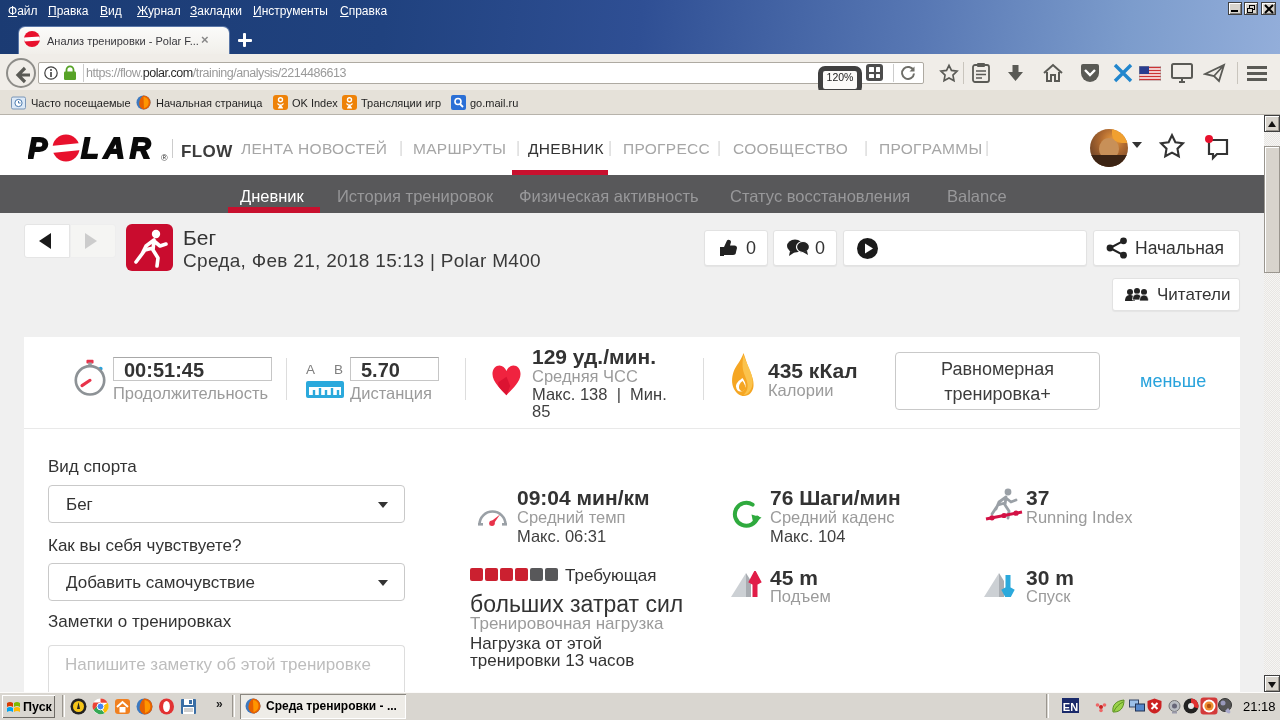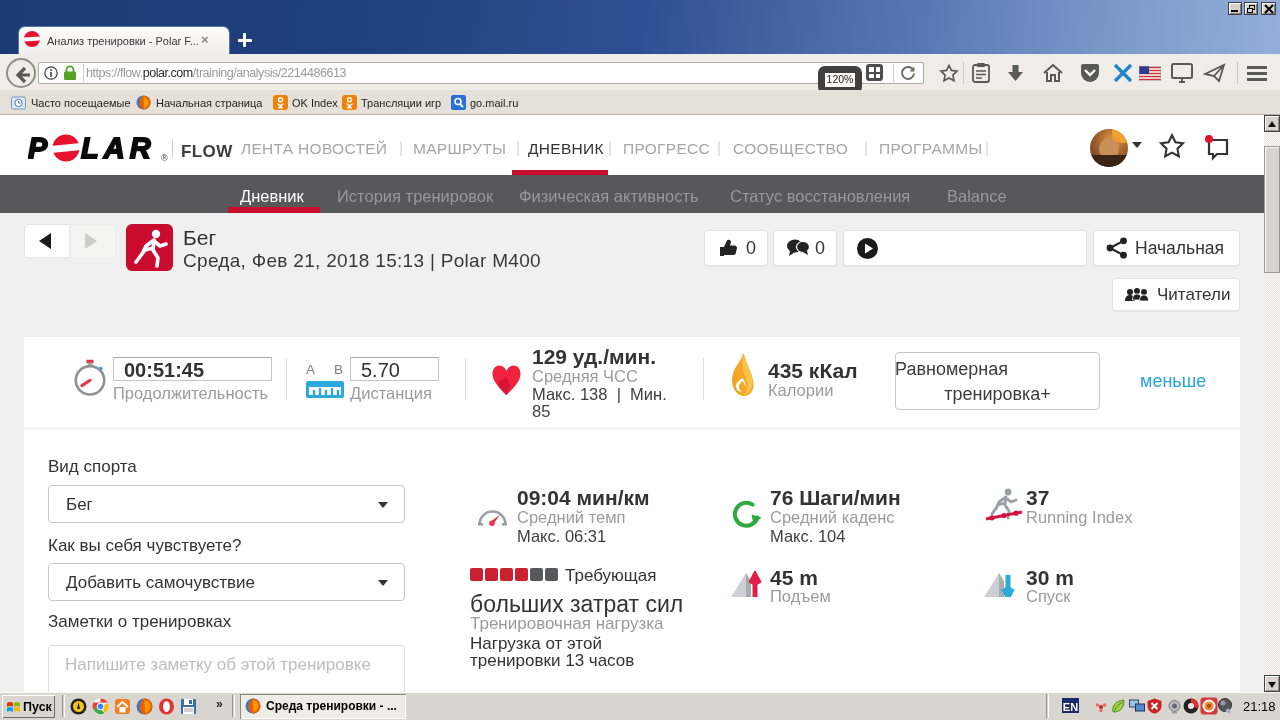--- a/index.html
+++ b/index.html
@@ -24,21 +24,21 @@
 #newtab { left:237px; top:33px; width:15px; height:14px; }
 #newtab:before { content:""; position:absolute; left:6px; top:0; width:3px; height:14px; background:#fff; border-radius:1px;}
 #newtab:after { content:""; position:absolute; left:0.5px; top:5.5px; width:14px; height:3px; background:#fff; border-radius:1px;}
 
 #navbar { left:0; top:54px; width:1280px; height:36px; background:#f0ede8; }
 #backbtn { left:6px; top:58px; width:30px; height:30px; border-radius:50%; border:2px solid #8e8d89; background:#f0ede8; }
 #backbtn svg { position:absolute; left:4px; top:4px; }
 #urlfield { left:38px; top:62px; width:886px; height:22px; background:#fff; border:1px solid #aeaaa2; border-radius:2px; }
 #urltext { left:86px; top:66px; font-size:12.5px; letter-spacing:-0.45px; color:#9a9a9a; }
 #urltext b { color:#2c2c2c; font-weight:normal; }
-#zoompill { left:818px; top:66px; width:44px; height:28px; border:7px solid #404040; border-radius:7px; background:#fbfaf8;
+#zoompill { left:818px; top:66px; width:44px; height:28px; border:5px solid #404040; border-radius:7px; background:#fbfaf8;
   font-size:10.5px; color:#222; text-align:center; line-height:13px;}
 #reader { left:866px; top:64px; width:17px; height:17px; background:#4d4d4d; border-radius:3px; }
 .rsq { position:absolute; width:4.5px; height:4.5px; background:#fff; border-radius:0.5px;}
 #urlsep { left:893px; top:64px; width:1px; height:18px; background:#ccc; }
 
 #bmbar { left:0; top:90px; width:1280px; height:25px; background:#e5e1d9; border-bottom:1px solid #b7b3ab; }
 .bmtext { position:absolute; top:97px; font-size:11px; color:#1f1f1f; }
 
 
 #pageheader { left:0; top:115px; width:1264px; height:60px; background:#fff; }
@@ -73,20 +73,29 @@
   box-shadow:inset 1px 1px 0 #fff, inset -1px -1px 0 #6e6b66; font-size:12.5px; font-weight:bold; }
 #taskbtn { left:240px; top:694px; width:166px; height:25px; background:#eeece7;
   box-shadow:inset 1px 1px 0 #8a8780, inset -1px -1px 0 #fff; font-size:12px; font-weight:bold; }
 .tsep { position:absolute; top:695px; width:3px; height:22px; border-left:1px solid #9a968f; border-right:1px solid #fff; }
 </style>
 </head>
 <body>
 <div id="stage">
 
   <div class="abs" id="titlebar"></div>
+  <div class="abs" id="menubar">
+      <span style="left:8px"><u>Ф</u>айл</span>
+      <span style="left:48px"><u>П</u>равка</span>
+      <span style="left:100px"><u>В</u>ид</span>
+      <span style="left:137px"><u>Ж</u>урнал</span>
+      <span style="left:190px"><u>З</u>акладки</span>
+      <span style="left:253px"><u>И</u>нструменты</span>
+      <span style="left:340px"><u>С</u>правка</span>
+    </div>
   <div class="abs winbtn" style="left:1228px;top:2px;width:14px;height:13px">
       <span style="position:absolute;left:2px;bottom:2px;width:7px;height:2.5px;background:#000"></span>
     </div>
   <div class="abs winbtn" style="left:1244px;top:2px;width:14px;height:13px">
       <span style="position:absolute;left:4px;top:2px;width:6px;height:5px;border:1.5px solid #000"></span>
       <span style="position:absolute;left:2px;top:4.5px;width:6px;height:5px;border:1.5px solid #000;background:#d8d4cd"></span>
     </div>
   <div class="abs winbtn" style="left:1261px;top:2px;width:15px;height:13px">
       <svg style="position:absolute;left:2px;top:1px" width="10" height="10" viewBox="0 0 10 10">
         <path d="M1 1 L9 9 M9 1 L1 9" stroke="#000" stroke-width="2"></path>
@@ -314,42 +323,42 @@
   <div class="abs glabel" style="left:113px;top:384px">Продолжительность</div>
   <div class="vsep" style="left:286px;top:358px;height:42px"></div>
   <div class="abs" style="left:306px;top:362px;font-size:13.5px;color:#808080">A</div>
   <div class="abs" style="left:334px;top:362px;font-size:13.5px;color:#808080">B</div>
   <svg class="abs" style="left:306px;top:379px" width="38" height="21" viewBox="0 0 38 21">
       <rect x="0" y="2" width="38" height="17" rx="2" fill="#2ba9dc"></rect>
       <rect x="3" y="8" width="32" height="8" fill="#fff"></rect>
       <path d="M8 16 v-5 M14 16 v-7 M20 16 v-5 M26 16 v-7 M32 16 v-5" stroke="#2ba9dc" stroke-width="2.4" fill="none"></path>
     </svg>
   <div class="abs" style="left:350px;top:357px;width:89px;height:24px;background:#fff;border:1px solid #c6c6c6;border-top-color:#a8a8a8"></div>
-  <div class="abs" style="left:361px;top:359px;font-size:20px;font-weight:normal;color:#333">5.70</div>
+  <div class="abs" style="left:361px;top:359px;font-size:20px;font-weight:bold;color:#333">5.70</div>
   <div class="abs glabel" style="left:350px;top:384px">Дистанция</div>
   <div class="vsep" style="left:465px;top:358px;height:42px"></div>
   <svg class="abs" style="left:491px;top:364px" width="31" height="33" viewBox="0 0 42 36" preserveAspectRatio="none">
       <path d="M21 34 C14 28 2 20 2 11 C2 5 6.5 1.5 11.5 1.5 C15.5 1.5 19 4 21 7.5 C23 4 26.5 1.5 30.5 1.5 C35.5 1.5 40 5 40 11 C40 20 28 28 21 34Z" fill="#f0233f"></path>
       <path d="M10 20 L21 14 L26 24 L21 34 C17 31 13 27.5 10 24Z" fill="#d81130" opacity="0.85"></path>
     </svg>
   <div class="abs bigval" style="left:532px;top:345px">129 уд./мин.</div>
   <div class="abs glabel" style="left:532px;top:367px">Средняя ЧСС</div>
   <div class="abs dlabel" style="left:532px;top:385px">Макс. 138&nbsp;&nbsp;|&nbsp;&nbsp;Мин.</div>
   <div class="abs dlabel" style="left:532px;top:402px">85</div>
   <div class="vsep" style="left:703px;top:358px;height:42px"></div>
   <svg class="abs" style="left:731px;top:352px" width="23" height="45" viewBox="0 0 23 45">
     <path d="M12.5 1 C10 9 5 13 2.5 20 C0.5 26 0.5 32 3 37 C5.5 41.5 9 44 13 44 C18 44 22 40 22.5 34 C23 28 20.5 23 18.5 18 C16.5 13.5 15 8 12.5 1Z" fill="#f5a623"></path>
     <path d="M12.5 3 C14.5 9 17.5 14 19.5 19.5 C21.5 25 22.5 30 21 34.5 C19.5 39.5 16.5 42.5 12.5 43 C16 40 17 36 16.5 32 C16 27 13 23 12 18 C11.2 13 11.5 8 12.5 3Z" fill="#fbc34c"></path>
     <path d="M11.5 26 C13.5 29 15 31.5 14.5 34.5 C14 37.5 12 39.5 9.5 39.5 C7 39.5 5.2 37.5 5 34.5 C4.8 31 8 28.5 11.5 26Z" fill="#fff"></path>
     <path d="M11.5 29 C9 31 7.5 33 8 36 C8.5 38.5 10.5 39.5 12 39 C14 38.2 14.8 36 14 33.5 C13.4 31.8 12.5 30.3 11.5 29Z" fill="#f5a623"></path>
   </svg>
   <div class="abs bigval" style="left:768px;top:359px">435 кКал</div>
   <div class="abs glabel" style="left:768px;top:381px">Калории</div>
   <div class="abs" style="left:895px;top:352px;width:205px;height:58px;border:1px solid #c9c9c9;border-radius:4px"></div>
-  <div class="abs" style="left:895px;top:359px;width:205px;font-size:18px;color:#3c3c3c">Равномерная</div>
+  <div class="abs" style="left:895px;top:359px;width:205px;text-align:center;font-size:18px;color:#3c3c3c">Равномерная</div>
   <div class="abs" style="left:895px;top:384px;width:205px;text-align:center;font-size:18px;color:#3c3c3c">тренировка+</div>
   <div class="abs" style="left:1140px;top:371px;font-size:18px;color:#29a3dc">меньше</div>
   <div class="abs" style="left:24px;top:428px;width:1216px;height:1px;background:#e9e9e9"></div>
 
   <div class="flabel" style="top:457px">Вид спорта</div>
   <div class="sel" style="top:485px">
       <span class="tx">Бег</span>
       <span class="ar"></span>
     </div>
   <div class="flabel" style="top:536px">Как вы себя чувствуете?</div>

